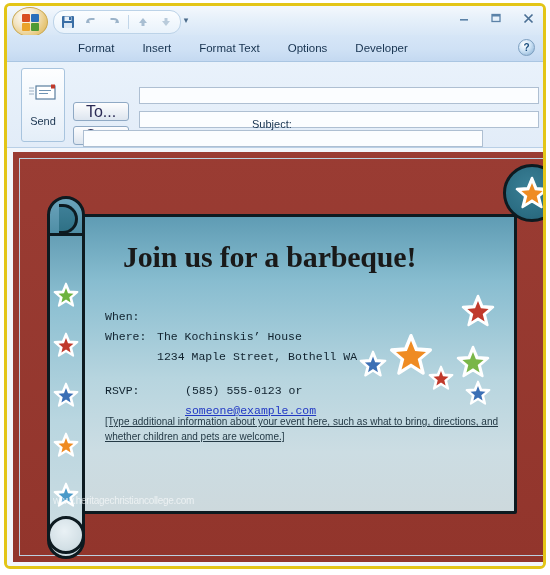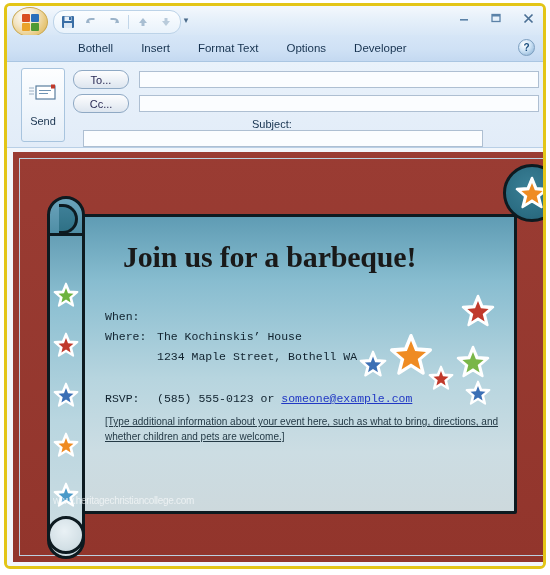--- a/index.html
+++ b/index.html
@@ -181,27 +181,28 @@
   .field-row {
     position: absolute;
     left: 66px;
     display: flex;
     align-items: center;
   }
   .fbtn {
     width: 54px;
     height: 17px;
     border: 1px solid #8fa9c4;
-    border-radius: 9px;
+    border-radius: 3px;
     background: linear-gradient(to bottom, #fdfdfe 0%, #eef2f7 48%, #dde5ef 100%);
-    font-size: 11px;
+    font-size: 16px;
     color: #2b2b55;
     display: flex;
     align-items: center;
     justify-content: center;
+    margin-top: 32px;
   }
   .flabel {
     width: 54px;
     font-size: 11px;
     color: #16324f;
     text-align: left;
     padding-left: 1px;
     box-sizing: border-box;
   }
   .finput {
@@ -434,21 +435,21 @@
       </span>
       <span class="wc">
         <svg width="13" height="13" viewBox="0 0 13 13">
           <path d="M2.5 2.5 L10.5 10.5 M10.5 2.5 L2.5 10.5" stroke="#4a6f94" stroke-width="1.7"></path>
         </svg>
       </span>
     </div>
   </div>
 
   <div id="tabstrip">
-    <div class="tab">Bothell</div>
+    <div class="tab">Format</div>
     <div class="tab">Insert</div>
     <div class="tab">Format Text</div>
     <div class="tab">Options</div>
     <div class="tab">Developer</div>
     <div id="help-btn">?</div>
   </div>
 
   <div id="compose">
 
     <div id="send-btn">
@@ -552,21 +553,21 @@
           <span class="dkey">When:</span>
         </div>
         <div class="drow">
           <span class="dkey">Where:</span>
           <span class="dval">The Kochinskis’ House</span>
         </div>
         <div class="drow">
           <span class="dkey"></span>
           <span class="dval">1234 Maple Street, Bothell WA</span>
         </div>
-        <div class="drow" style="margin-top:22px;">
+        <div class="drow" style="margin-top:14px;gap:28px;">
           <span class="dkey">RSVP:</span>
           <span class="dval"><span>(585) 555-0123 or </span><span id="rsvp-link">someone@example.com</span></span>
         </div>
       </div>
 
       <div id="placeholder">[Type additional information about your event here, such as what to bring, directions, and whether children and pets are welcome.]</div>
 
       <div id="watermark">www.heritagechristiancollege.com</div>
     </div>
   </div>

